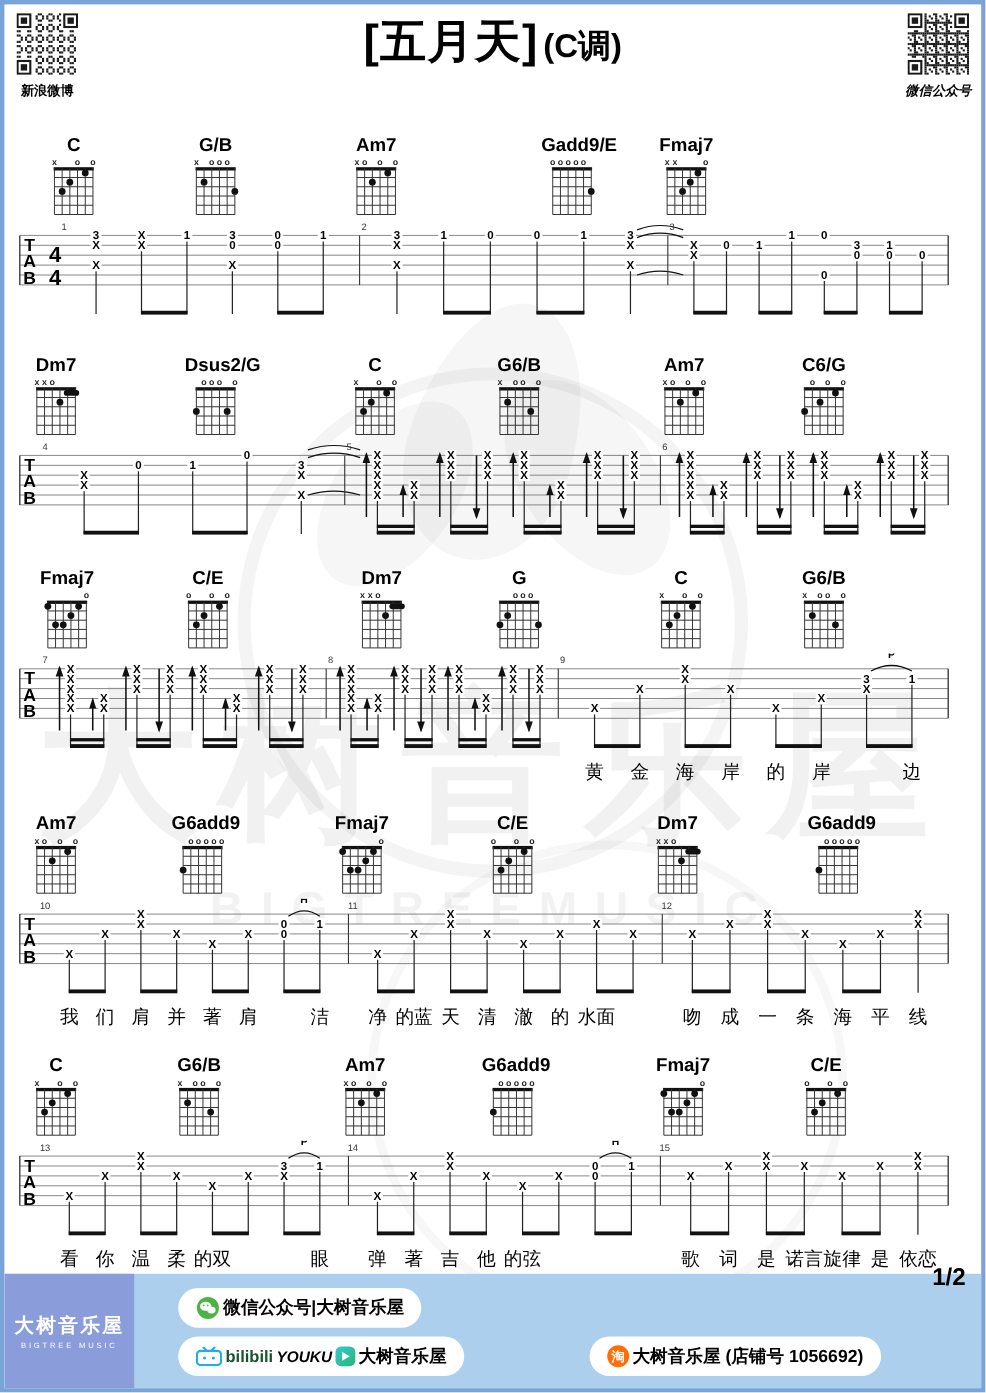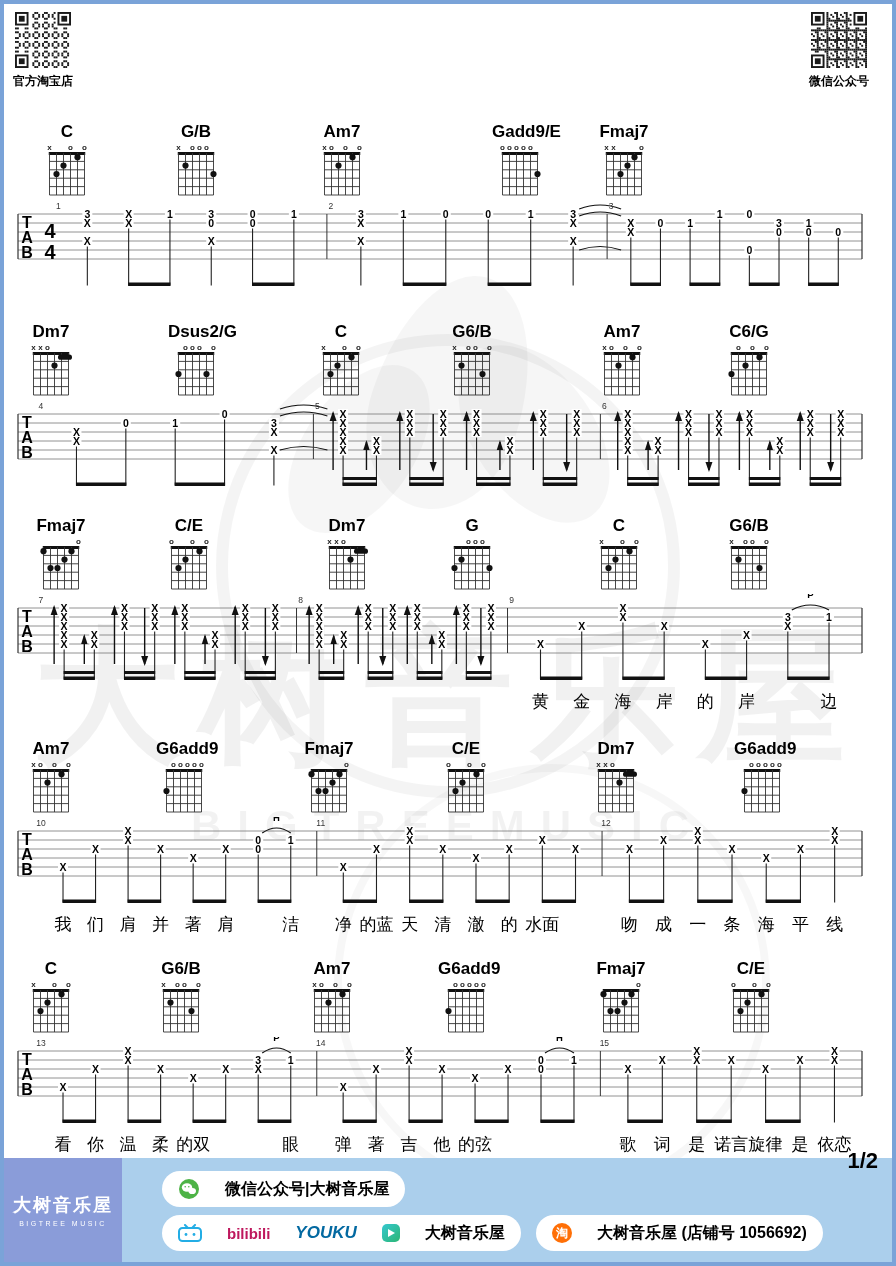--- a/index.html
+++ b/index.html
@@ -17,39 +17,39 @@
            letter-spacing:18px;color:rgba(0,0,0,0.055);white-space:nowrap;}
   .wm-sub{position:absolute;left:0;right:0;top:798px;text-align:center;font-size:42px;font-weight:bold;
           letter-spacing:16px;color:rgba(0,0,0,0.05);white-space:nowrap;}
   
   .header{position:absolute;left:0;right:0;top:6px;text-align:center;}
   .title-main{font-size:42px;font-weight:bold;letter-spacing:1px;}
   .title-sub{font-size:30px;font-weight:600;}
   .subtitle{font-size:16px;font-weight:bold;margin-top:4px;}
   .qr{position:absolute;width:62px;text-align:center;}
   .qr-left{left:8px;top:8px;}
-  .qr-right{right:22px;top:8px;}
+  .qr-right{right:8px;top:8px;font-style:italic;}
   .qr-label{font-size:12px;font-weight:bold;margin-top:1px;}
   
   #score{position:absolute;left:0;top:0;width:896px;height:1266px;}
   .system{position:absolute;left:0;width:896px;}
   .chord{position:absolute;width:56px;text-align:center;top:0;}
   .chord-name{font-size:17px;font-weight:bold;line-height:19px;}
   svg text{font-family:"Liberation Sans","DejaVu Sans",sans-serif;}
   
   .footer{position:absolute;left:0;right:0;bottom:0;height:104px;background:#abcfec;}
   .brand{position:absolute;left:0;top:0;bottom:0;width:118px;background:#8a9cd9;color:#fff;
          display:flex;flex-direction:column;align-items:center;justify-content:center;}
   .brand-name{font-size:18px;font-weight:bold;letter-spacing:2px;}
   .brand-sub{font-size:7px;letter-spacing:2.5px;margin-top:3px;}
   .pill{position:absolute;height:36px;background:#fff;border-radius:18px;display:inline-flex;
-        align-items:center;gap:25px;padding:0 16px;font-size:16px;font-weight:600;white-space:nowrap;}
+        align-items:center;gap:3px;padding:0 16px;font-size:16px;font-weight:600;white-space:nowrap;}
   .ic{display:inline-flex;align-items:center;}
-  .bili-word{color:#be185d;font-weight:bold;font-size:15px;}
-  .youku-word{color:#0369a1;font-weight:bold;font-size:17px;font-style:italic;}
+  .bili-word{color:#14532d;font-weight:bold;font-size:15px;}
+  .youku-word{color:#000000;font-weight:bold;font-size:14px;font-style:italic;}
   .tao-circle{width:20px;height:20px;border-radius:50%;background:#ff6f06;color:#fff;font-size:12px;
               font-weight:bold;display:flex;align-items:center;justify-content:center;}
   .play-sq{width:18px;height:18px;border-radius:5px;background:linear-gradient(135deg,#35c8d0,#2bb673);
            display:flex;align-items:center;justify-content:center;}
   .play-sq span{width:0;height:0;border-left:7px solid #fff;border-top:4.5px solid transparent;border-bottom:4.5px solid transparent;margin-left:2px;}
   .page-num{position:absolute;right:14px;top:1144px;font-size:22px;font-weight:bold;z-index:5;}
 </style>
 </head>
 <body>
 
@@ -57,20 +57,24 @@
 
   <div class="wm-ring"></div>
   <div class="wm-ring2"></div>
   <div class="petal p1"></div>
   <div class="petal p2"></div>
   <div class="petal p3"></div>
   <div class="wm-text">大树音乐屋</div>
   <div class="wm-sub">BIGTREEMUSIC</div>
 
   <div class="header">
+    <div>
+      <span class="title-main">[五月天]</span>
+      <span class="title-sub">(C调)</span>
+    </div>
   </div>
 
   <div class="qr qr-left">
     <svg id="qr1" width="56" height="56" viewBox="0 0 29 29">
         <rect x="0" y="0" width="29" height="29" fill="#fff"></rect>
         <rect x="0" y="0" width="7" height="7" fill="#1a1a1a"></rect>
         <rect x="1" y="1" width="5" height="5" fill="#fff"></rect>
         <rect x="2" y="2" width="3" height="3" fill="#1a1a1a"></rect>
         <rect x="22" y="0" width="7" height="7" fill="#1a1a1a"></rect>
         <rect x="23" y="1" width="5" height="5" fill="#fff"></rect>
@@ -279,21 +283,21 @@
         <rect x="26" y="28" width="1" height="1" fill="#1a1a1a"></rect>
         <rect x="27" y="11" width="1" height="1" fill="#1a1a1a"></rect>
         <rect x="27" y="12" width="1" height="1" fill="#1a1a1a"></rect>
         <rect x="27" y="16" width="1" height="1" fill="#1a1a1a"></rect>
         <rect x="27" y="17" width="1" height="1" fill="#1a1a1a"></rect>
         <rect x="27" y="21" width="1" height="1" fill="#1a1a1a"></rect>
         <rect x="27" y="22" width="1" height="1" fill="#1a1a1a"></rect>
         <rect x="27" y="26" width="1" height="1" fill="#1a1a1a"></rect>
         <rect x="27" y="27" width="1" height="1" fill="#1a1a1a"></rect>
       </svg>
-    <div class="qr-label">官方淘宝店</div>
+    <div class="qr-label">新浪微博</div>
   </div>
   <div class="qr qr-right">
     <svg id="qr2" width="56" height="56" viewBox="0 0 29 29">
         <rect x="0" y="0" width="29" height="29" fill="#fff"></rect>
         <rect x="0" y="0" width="7" height="7" fill="#1a1a1a"></rect>
         <rect x="1" y="1" width="5" height="5" fill="#fff"></rect>
         <rect x="2" y="2" width="3" height="3" fill="#1a1a1a"></rect>
         <rect x="22" y="0" width="7" height="7" fill="#1a1a1a"></rect>
         <rect x="23" y="1" width="5" height="5" fill="#fff"></rect>
         <rect x="24" y="2" width="3" height="3" fill="#1a1a1a"></rect>

